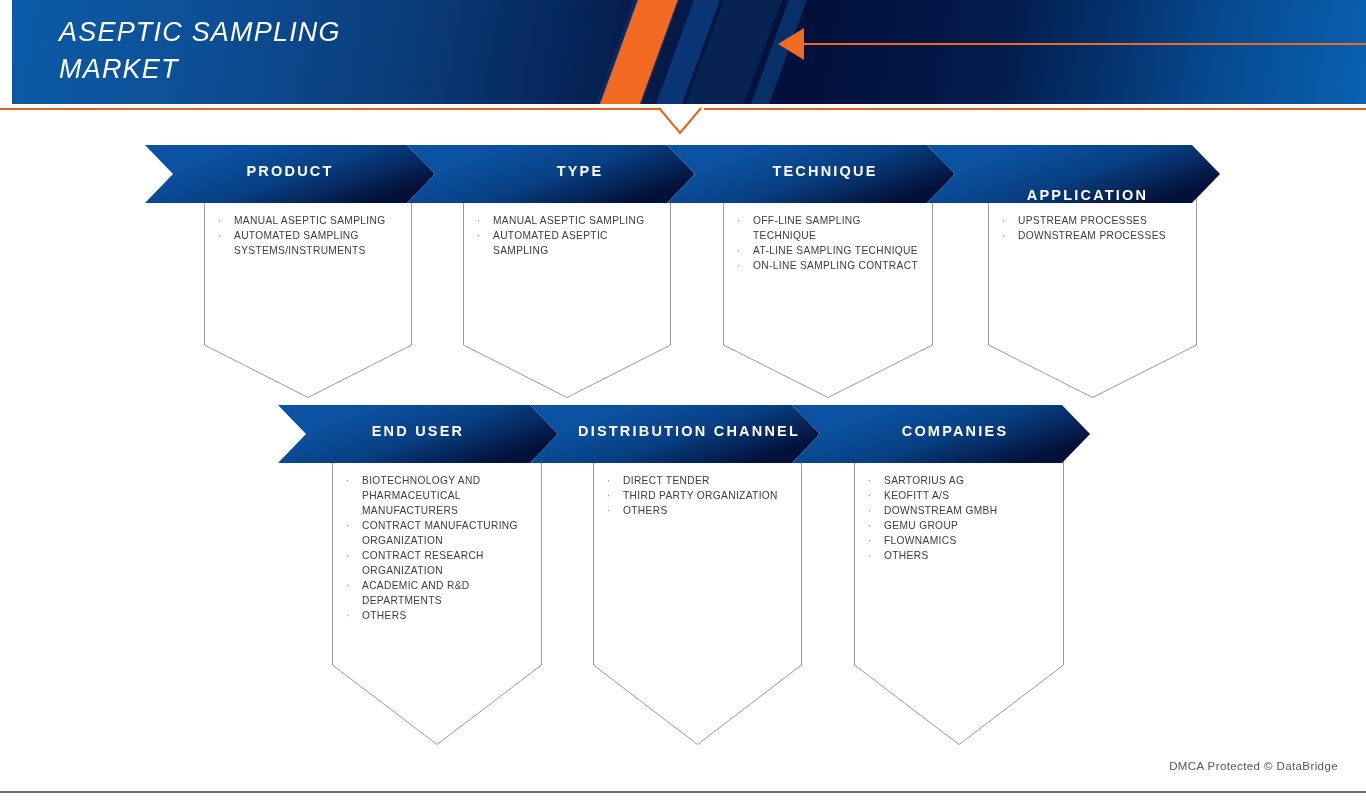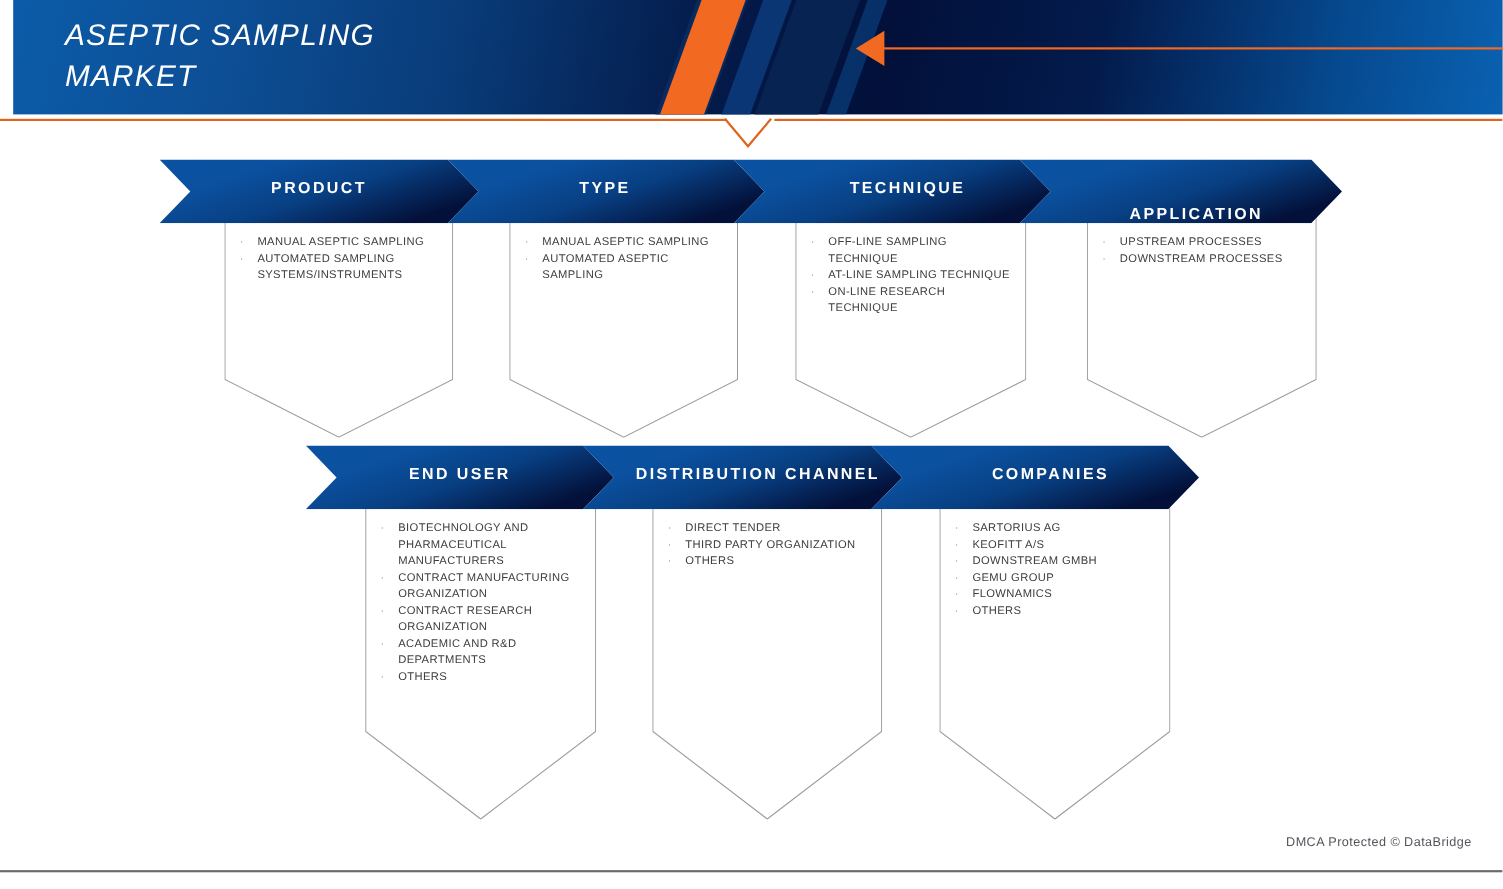--- a/index.html
+++ b/index.html
@@ -127,21 +127,21 @@
         <div class="bullet-row">
           <span class="dot">·</span>
           <span class="btxt">OFF-LINE SAMPLING TECHNIQUE</span>
         </div>
         <div class="bullet-row">
           <span class="dot">·</span>
           <span class="btxt">AT-LINE SAMPLING TECHNIQUE</span>
         </div>
         <div class="bullet-row">
           <span class="dot">·</span>
-          <span class="btxt">ON-LINE RESEARCH TECHNIQUE</span>
+          <span class="btxt">ON-LINE SAMPLING CONTRACT</span>
         </div>
       </div>
     </div>
     <div class="card" style="left: 988px; top: 195px; width: 209px; height: 203px;">
       <svg class="card-outline" width="209" height="203" viewBox="0 0 209 203">
         <polygon points="0.5,0 0.5,150 104.5,202.5 208.5,150 208.5,0" fill="#ffffff" stroke="#9a9aa0" stroke-width="1"></polygon>
       </svg>
       <div class="bullets" style="left: 14px; top: 18px; width: 181px;">
         <div class="bullet-row">
           <span class="dot">·</span>
@@ -181,21 +181,21 @@
           <stop offset="62%" stop-color="#083f82"></stop>
           <stop offset="100%" stop-color="#03113a"></stop>
         </linearGradient>
       </defs>
       <polygon points="0,0 262,0 290,29 262,58 0,58 28,29" fill="url(#row1-banner-g0)"></polygon>
       <polygon points="262,0 522,0 550,29 522,58 262,58 290,29" fill="url(#row1-banner-g1)"></polygon>
       <polygon points="522,0 782,0 810,29 782,58 522,58 550,29" fill="url(#row1-banner-g2)"></polygon>
       <polygon points="782,0 1047,0 1075,29 1047,58 782,58 810,29" fill="url(#row1-banner-g3)"></polygon>
     </svg>
     <div class="banner-label" style="left: 159px; width: 262px; top: 145px;">PRODUCT</div>
-    <div class="banner-label" style="left: 434px; width: 232px; top: 145px;">TYPE</div>
+    <div class="banner-label" style="left: 464px; width: 232px; top: 145px;">TYPE</div>
     <div class="banner-label" style="left: 709px; width: 232px; top: 145px;">TECHNIQUE</div>
     <div class="banner-label" style="left: 969px; width: 237px; top: 145px; margin-top: 24px;">APPLICATION</div>
   </div>
 
 <div id="row2-cards">
     <div class="card" style="left: 332px; top: 455px; width: 210px; height: 290px;">
       <svg class="card-outline" width="210" height="290" viewBox="0 0 210 290">
         <polygon points="0.5,0 0.5,210 105,289.5 209.5,210 209.5,0" fill="#ffffff" stroke="#9a9aa0" stroke-width="1"></polygon>
       </svg>
       <div class="bullets" style="left: 14px; top: 18px; width: 182px;">

